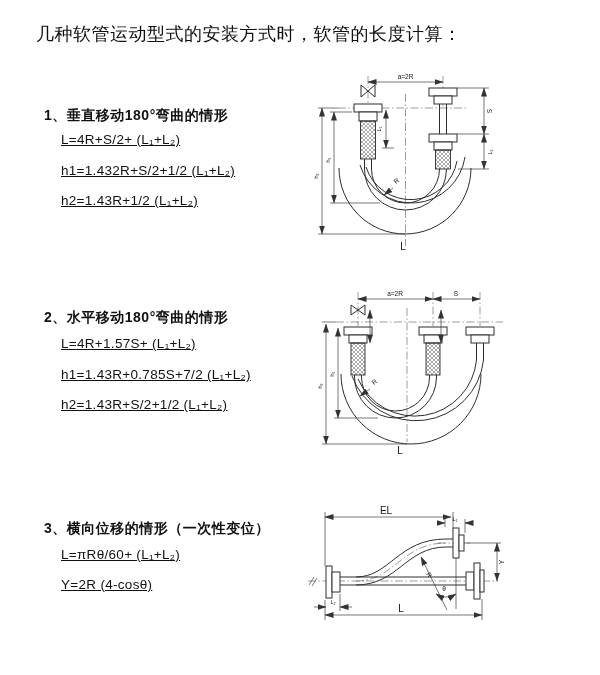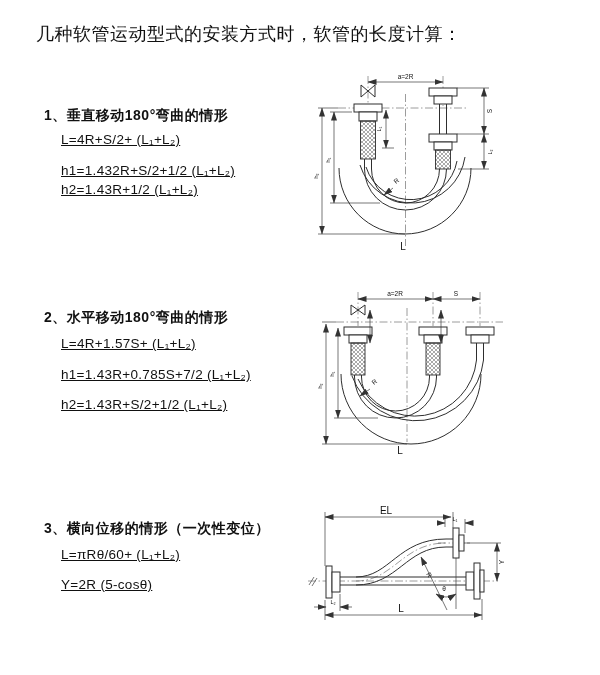--- a/index.html
+++ b/index.html
@@ -22,21 +22,21 @@
 </head>
 <body>
 
 <div class="page">
 
   <div class="doc-title">几种软管运动型式的安装方式时，软管的长度计算：</div>
 
   <div class="sec-heading" style="left:44px;top:107px">1、垂直移动180°弯曲的情形</div>
   <div class="formula" style="left:61px;top:132px">L=4R+S/2+ (L₁+L₂)</div>
   <div class="formula" style="left:61px;top:163px">h1=1.432R+S/2+1/2 (L₁+L₂)</div>
-  <div class="formula" style="left:61px;top:182px">h2=1.43R+1/2 (L₁+L₂)</div>
+  <div class="formula" style="left:61px;top:193px">h2=1.43R+1/2 (L₁+L₂)</div>
 
   <div class="diagram" style="left:308px;top:64px;width:290px;height:200px">
     <svg viewBox="0 0 290 198" width="290" height="198">
       <defs>
         <marker id="ar1" markerWidth="9" markerHeight="6" refX="8.5" refY="3" orient="auto-start-reverse" markerUnits="userSpaceOnUse">
           <path d="M0,0 L9,3 L0,6 Z" fill="#333"></path>
         </marker>
         <pattern id="hx1" width="4" height="4" patternUnits="userSpaceOnUse">
           <path d="M0,0 L4,4 M4,0 L0,4" stroke="#555" stroke-width="0.5"></path>
         </pattern>
@@ -184,21 +184,21 @@
         <text transform="rotate(-40 66 103)" x="66" y="103">R</text>
         <line class="d-ln" x1="62" y1="107" x2="52" y2="114" marker-end="url(#ar2)"></line>
 
         <text class="lbl-big" x="92" y="172" text-anchor="middle">L</text>
       </g>
     </svg>
   </div>
 
   <div class="sec-heading" style="left:44px;top:520px">3、横向位移的情形（一次性变位）</div>
   <div class="formula" style="left:61px;top:547px">L=πRθ/60+ (L₁+L₂)</div>
-  <div class="formula" style="left:61px;top:577px">Y=2R (5-cosθ)</div>
+  <div class="formula" style="left:61px;top:577px">Y=2R (4-cosθ)</div>
 
   <div class="diagram" style="left:298px;top:496px;width:302px;height:148px">
     <svg viewBox="0 0 302 148" width="302" height="148">
       <defs>
         <marker id="ar3" markerWidth="9" markerHeight="6" refX="8.5" refY="3" orient="auto-start-reverse" markerUnits="userSpaceOnUse">
           <path d="M0,0 L9,3 L0,6 Z" fill="#333"></path>
         </marker>
       </defs>
 
       <g>

